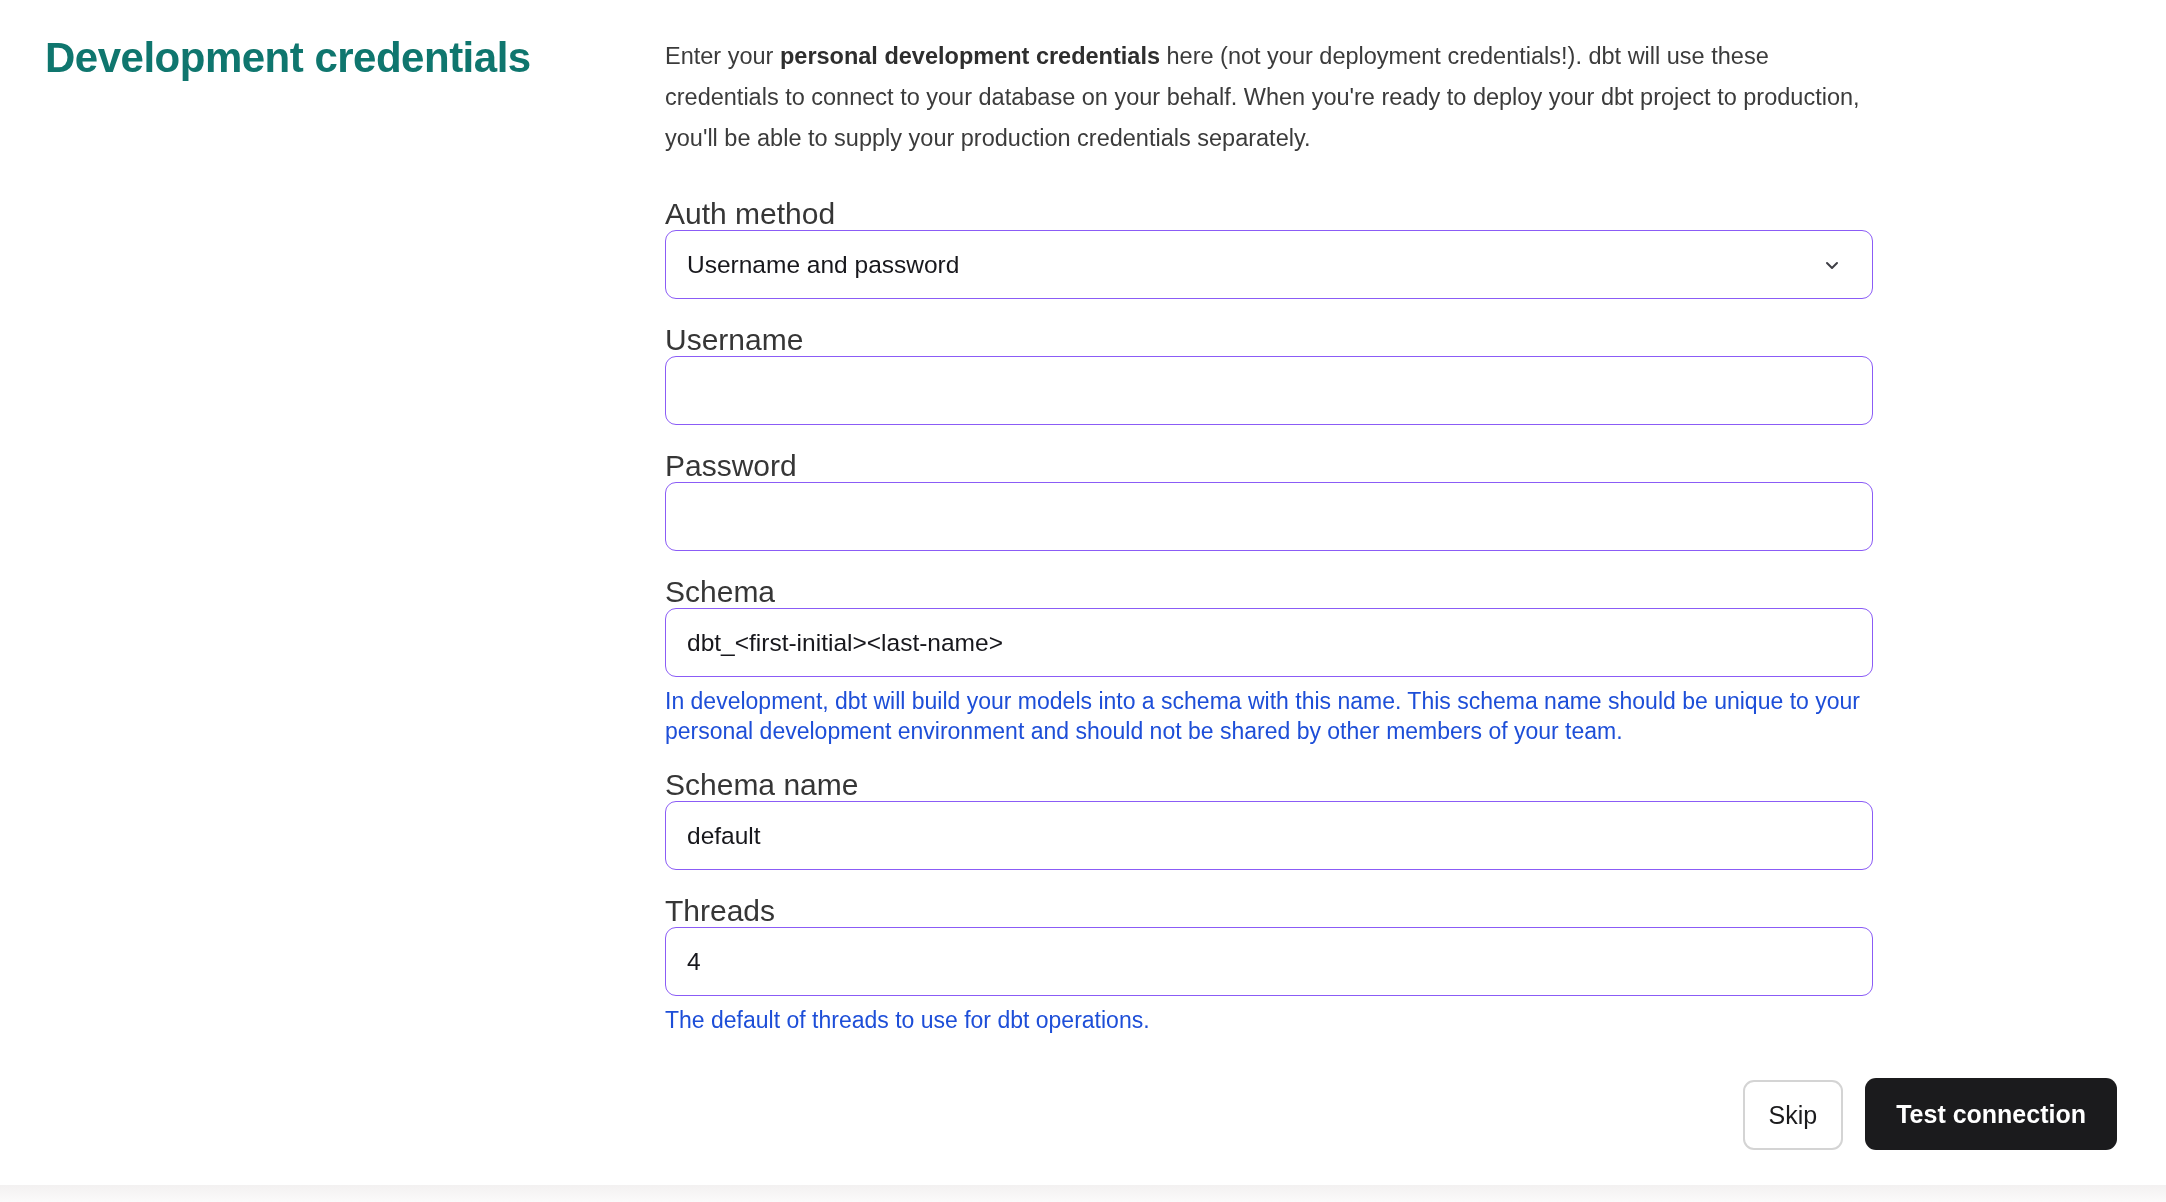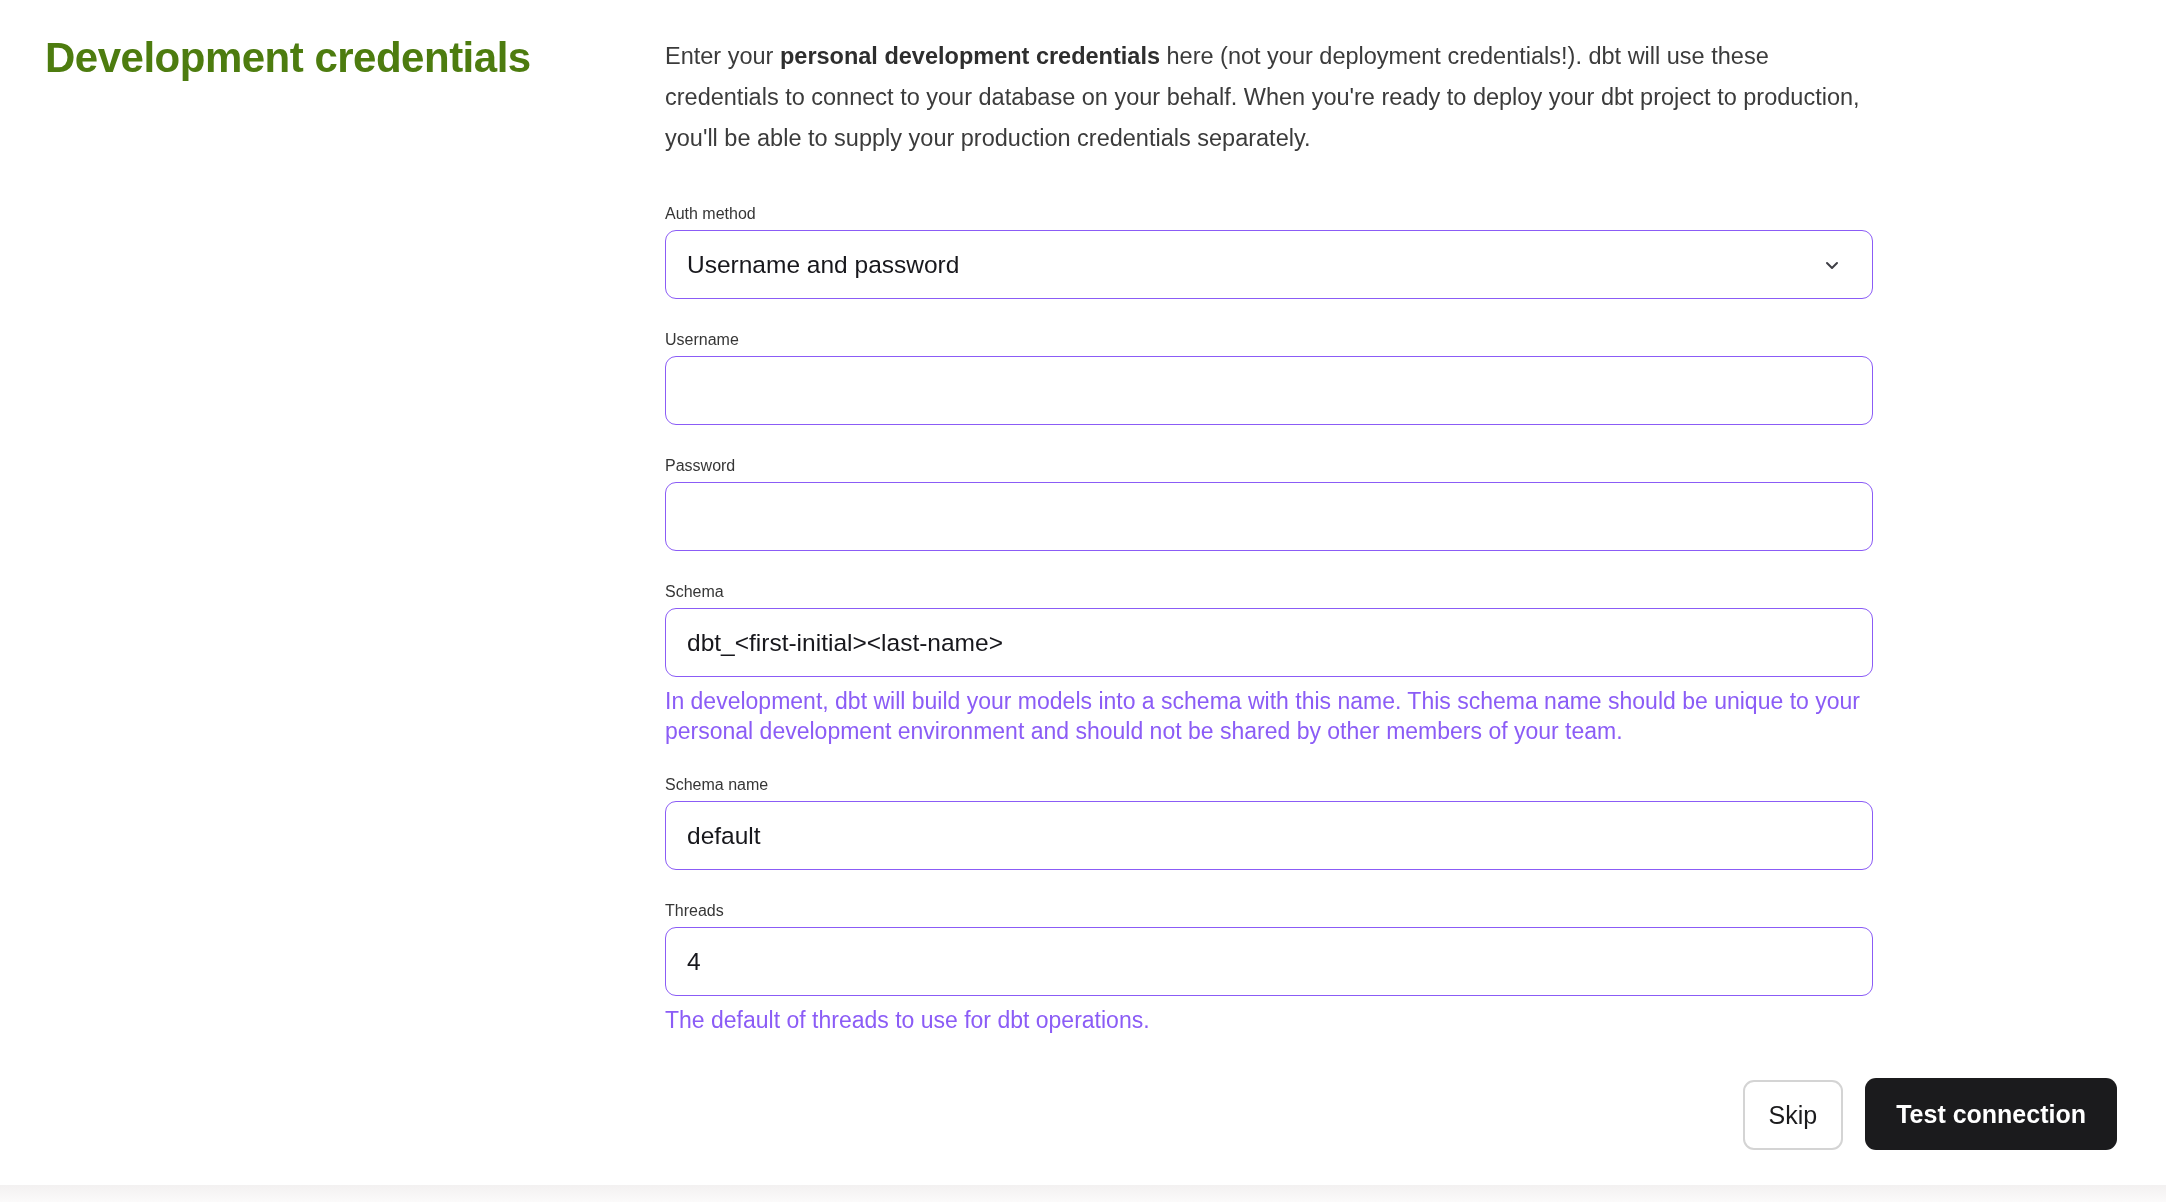--- a/index.html
+++ b/index.html
@@ -13,41 +13,41 @@
     overflow:hidden;
   }
   .page-title {
     position:absolute;
     left:45px;
     top:33px;
     font-size:42px;
     line-height:50px;
     font-weight:700;
     letter-spacing:-0.5px;
-    color:#4d7c0f;
+    color:#0f766e;
   }
   .form-col {
     position:absolute;
     left:665px;
     top:0;
     width:1208px;
   }
   .intro {
     margin-top:36px;
     font-size:23.5px;
     line-height:41px;
     color:#3b3b3b;
   }
   .intro b { font-weight:700; color:#2e2e2e; }
   .field { margin-top:26px; }
   .field.first { margin-top:40px; }
   .field.after-help { margin-top:24px; }
   .field-label {
     display:block;
-    font-size:16px;
+    font-size:30px;
     line-height:29px;
     color:#363636;
     margin-bottom:2px;
   }
   .text-input, .select-box {
     width:100%;
     height:69px;
     background:#ffffff;
     border:1px solid #8b5cf6;
     border-radius:11px;
@@ -66,21 +66,21 @@
   }
   .chev {
     width:26px; height:26px;
     flex:0 0 auto;
     margin-right:6px;
   }
   .help {
     margin-top:9px;
     font-size:23px;
     line-height:30px;
-    color:#8b5cf6;
+    color:#1d4ed8;
   }
   .actions {
     position:absolute;
     top:1078px;
     right:49px;
     display:flex;
     align-items:stretch;
     gap:22px;
   }
   .btn {

